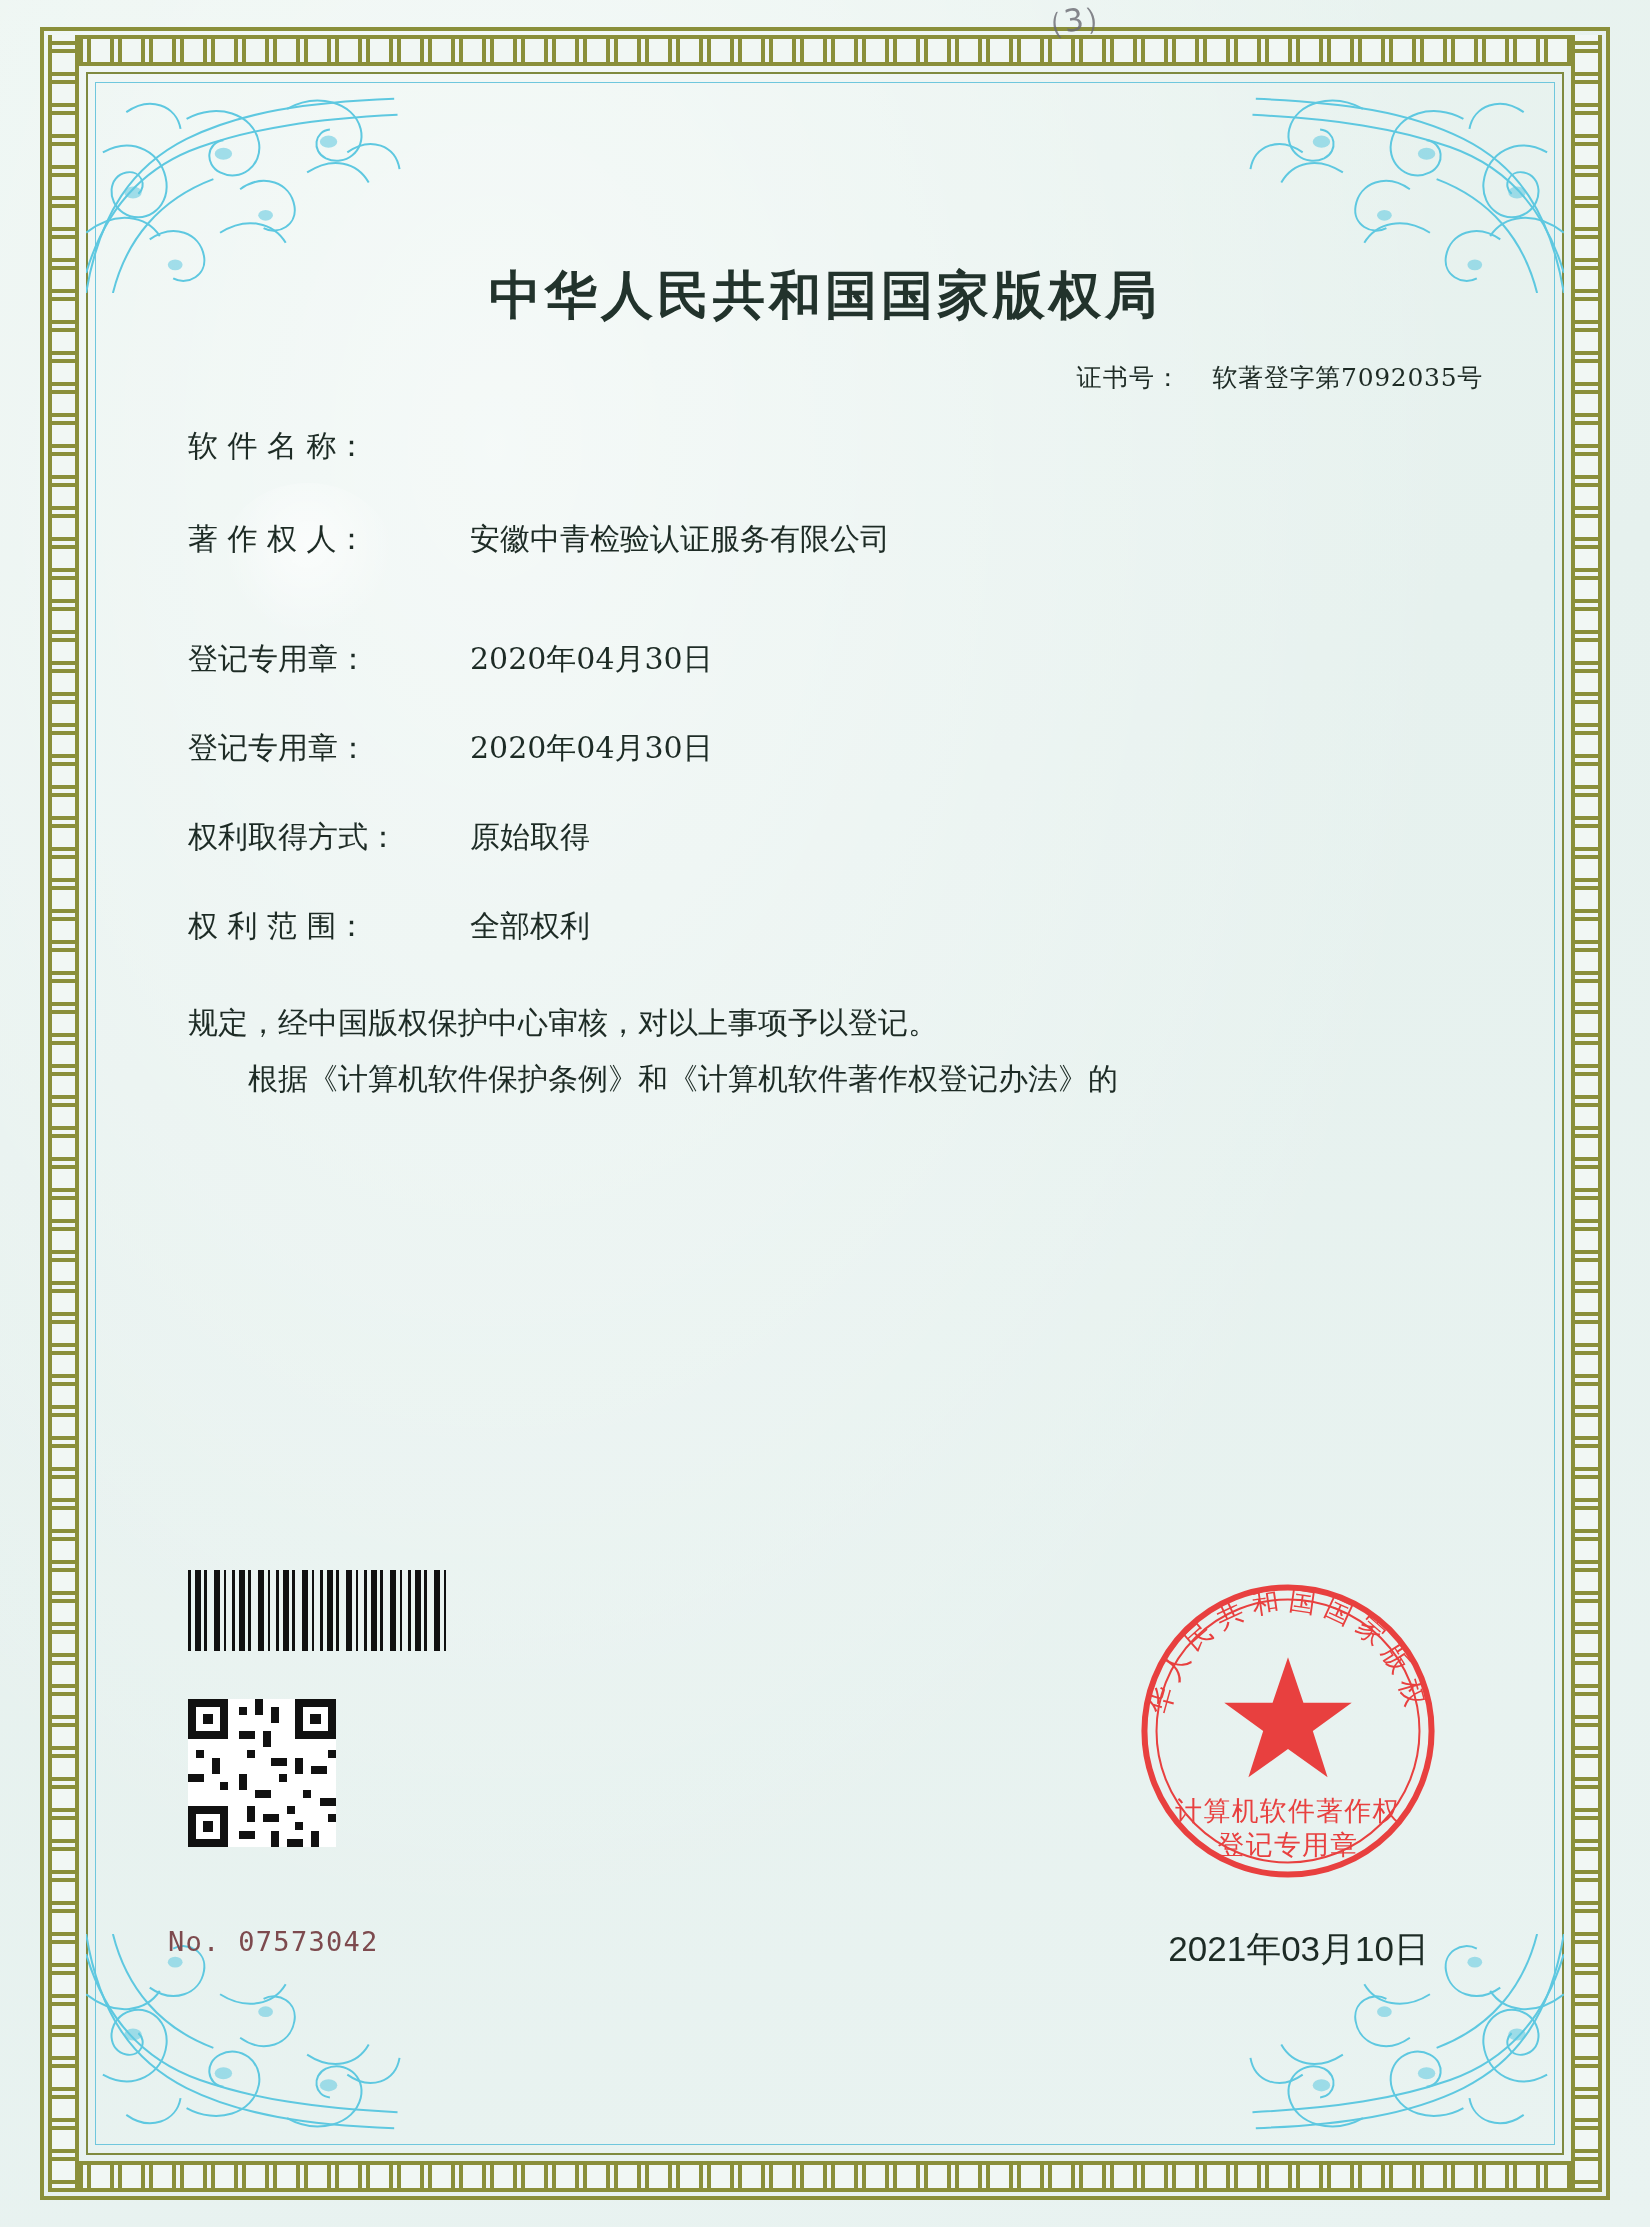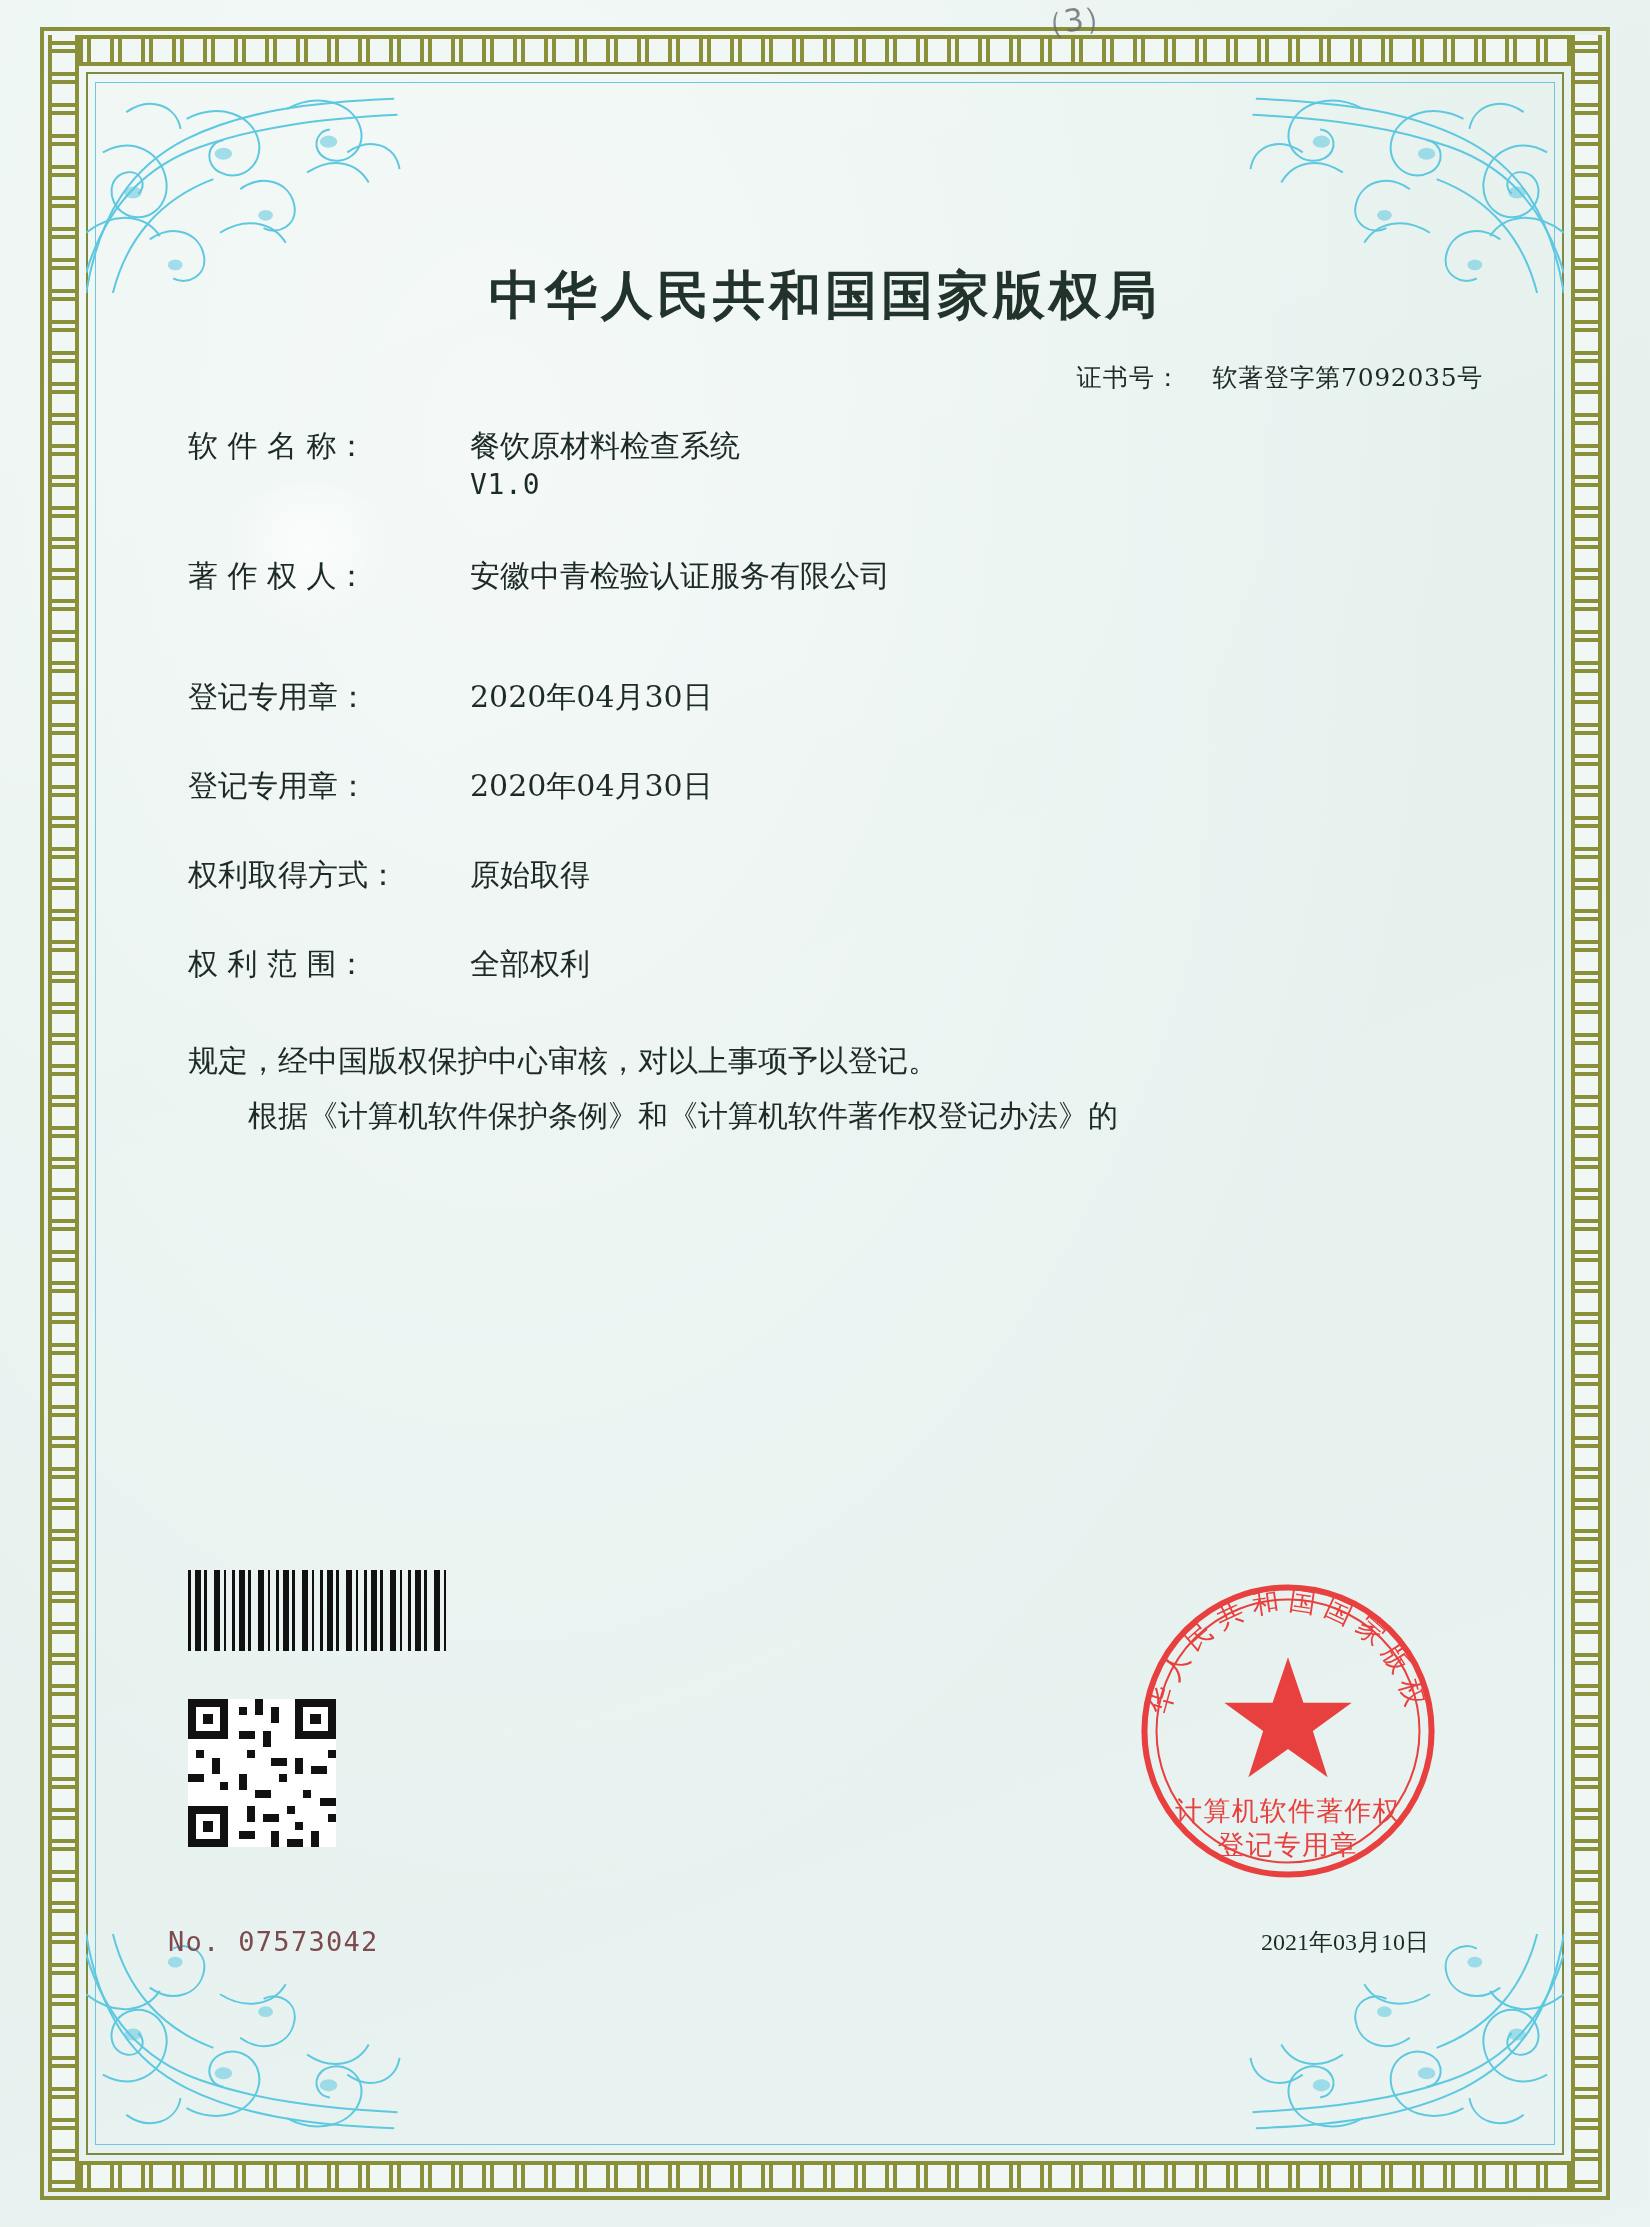--- a/index.html
+++ b/index.html
@@ -220,23 +220,23 @@
     top: 1926px;
     font-family: "DejaVu Sans Mono", "Liberation Mono", monospace;
     font-size: 27px;
     color: #7d4a4e;
     letter-spacing: 1.3px;
   }
   .issue-date {
     position: absolute;
     right: 221px;
     top: 1926px;
-    font-size: 24px;
+    font-size: 35px;
     color: #1d2b25;
-    font-family: Liberation Serif, serif;
+    font-family: Liberation Sans, sans-serif;
   }
 
   
   .seal {
     position: absolute;
     right: 201px;
     top: 1570px;
     width: 322px;
     height: 322px;
   }
@@ -393,24 +393,20 @@
 
     <div class="cert-no-row">
       <span class="lbl">证书号：</span>
       <span class="val">软著登字第7092035号</span>
     </div>
 
     <div class="fields">
 
       <div class="field-row">
         <div class="field-label">软 件 名 称：</div>
-        <div class="field-value">
-          <div>餐饮原材料检查系统</div>
-          <div class="mono">V1.0</div>
-        </div>
       </div>
 
       <div class="gap-md"></div>
 
       <div class="field-row">
         <div class="field-label">著 作 权 人：</div>
         <div class="field-value">安徽中青检验认证服务有限公司</div>
       </div>
 
       <div class="gap-lg"></div>

